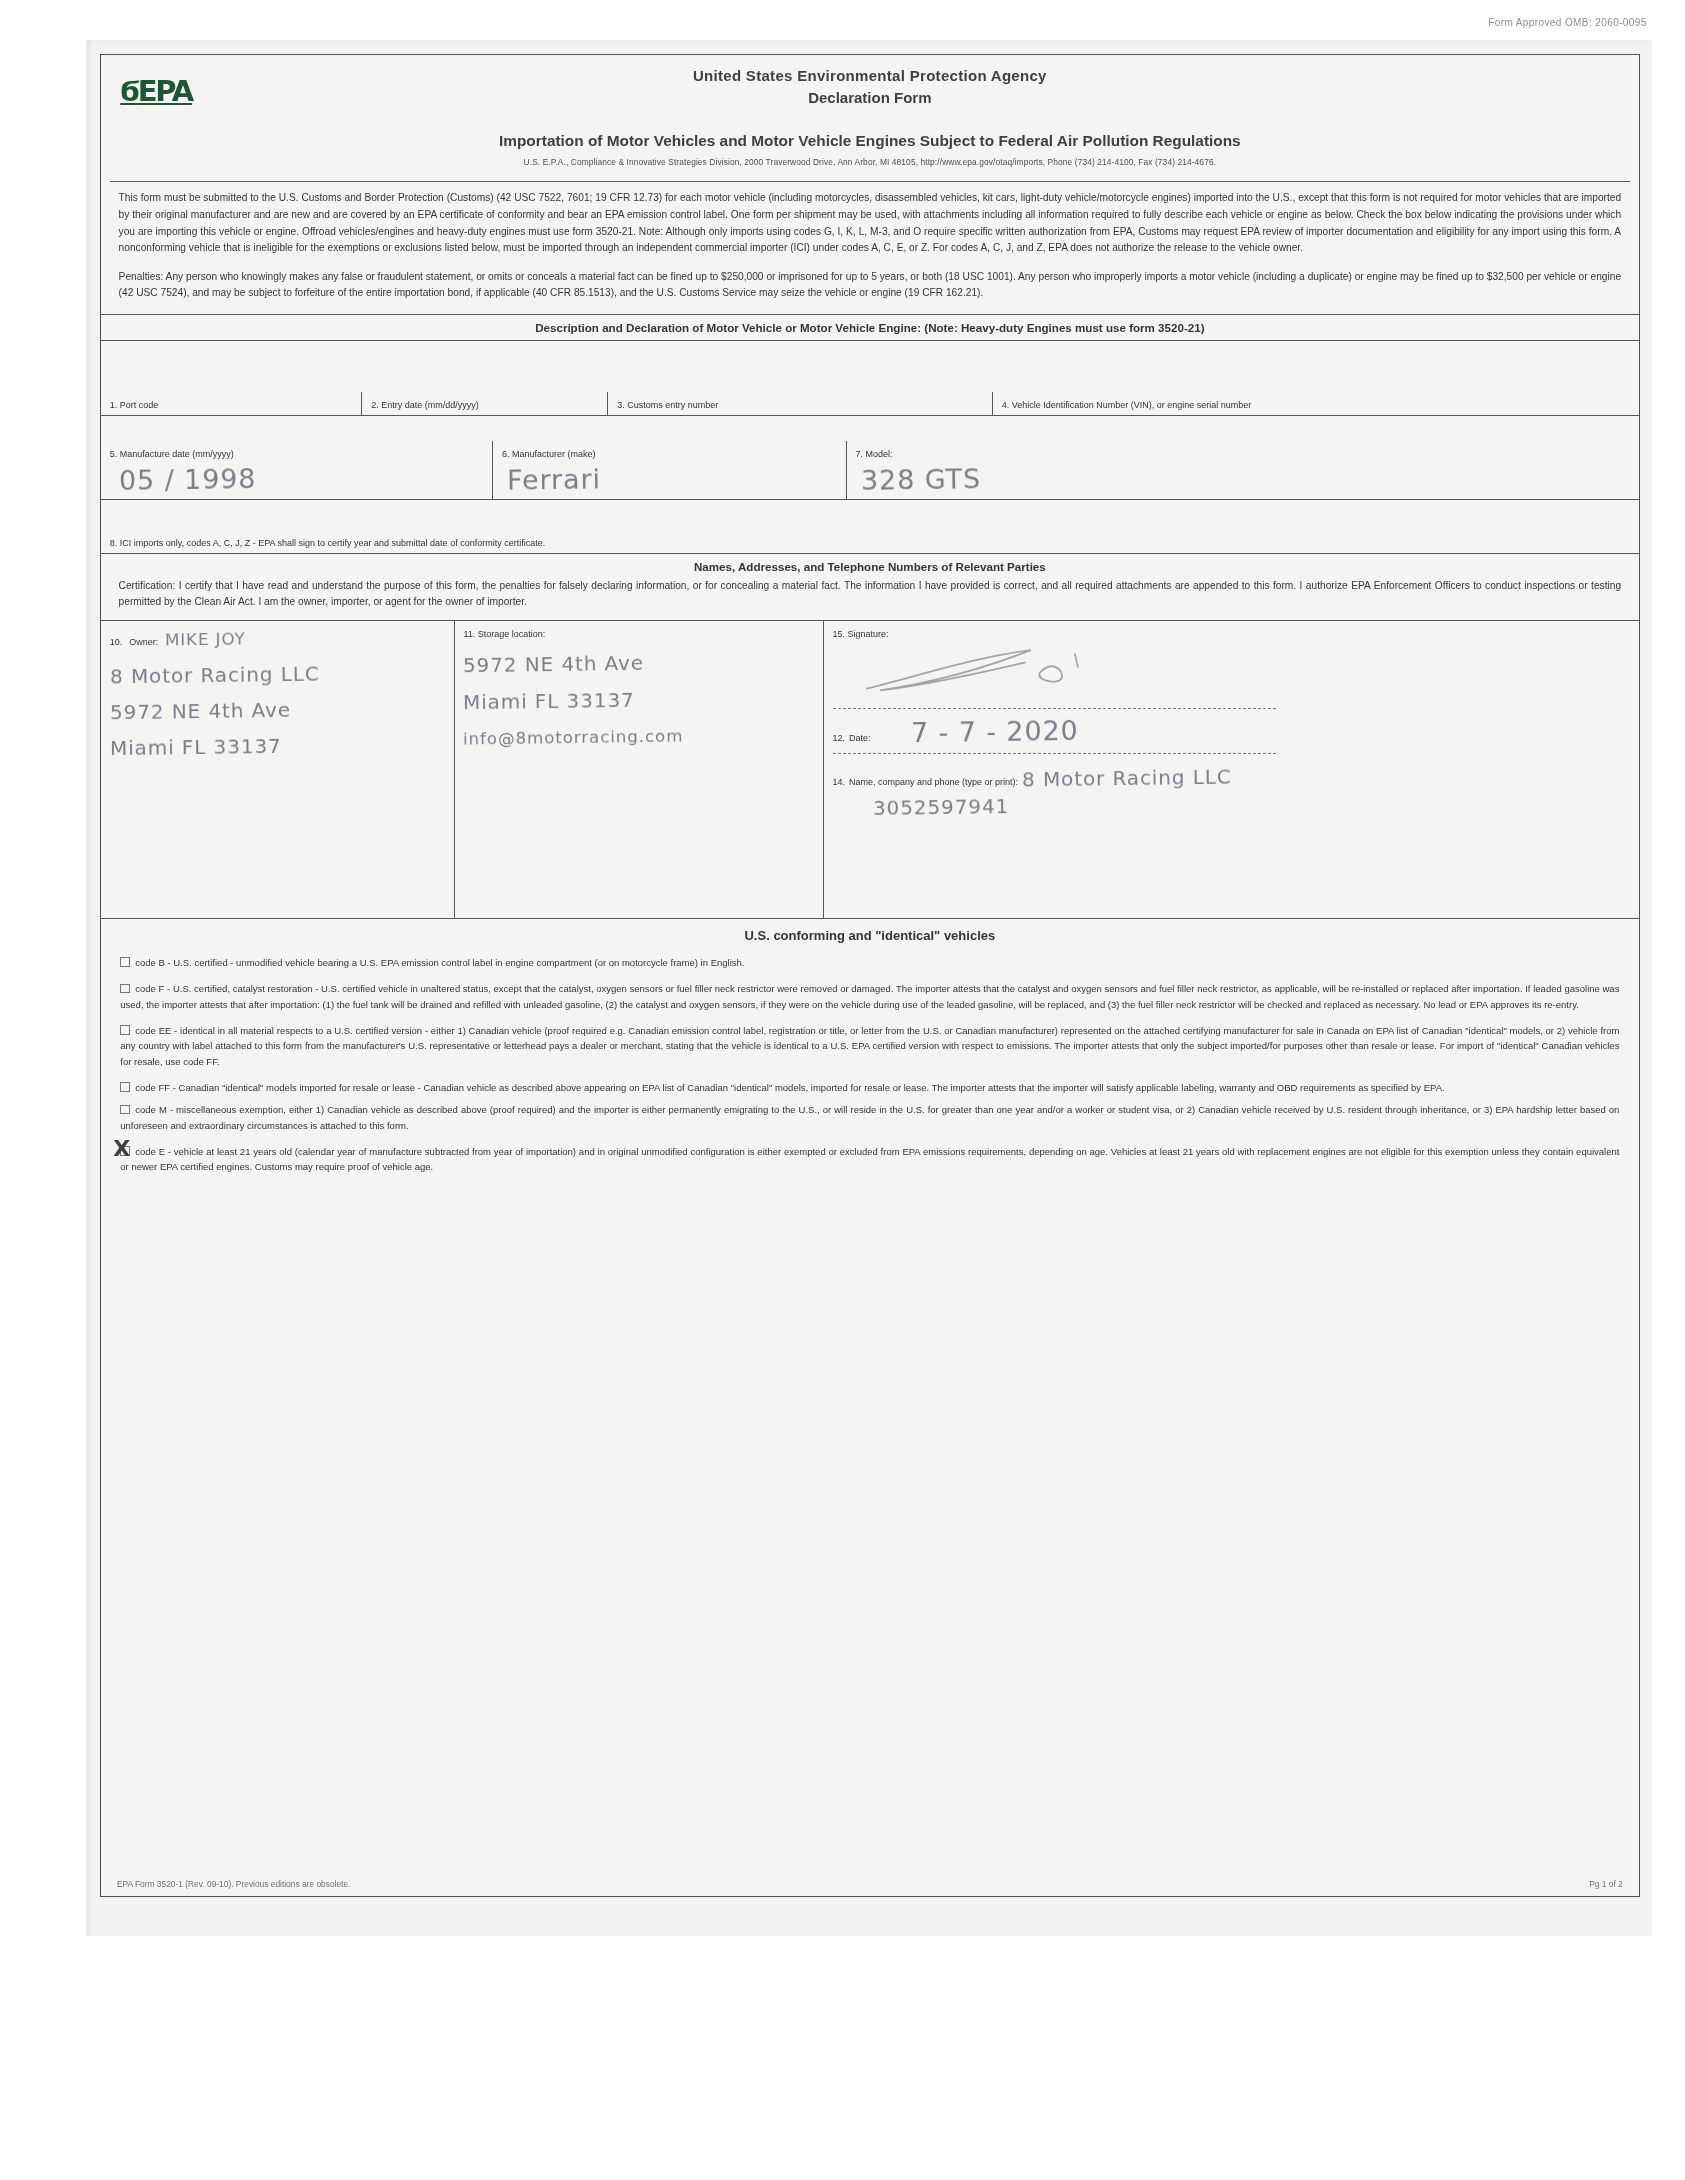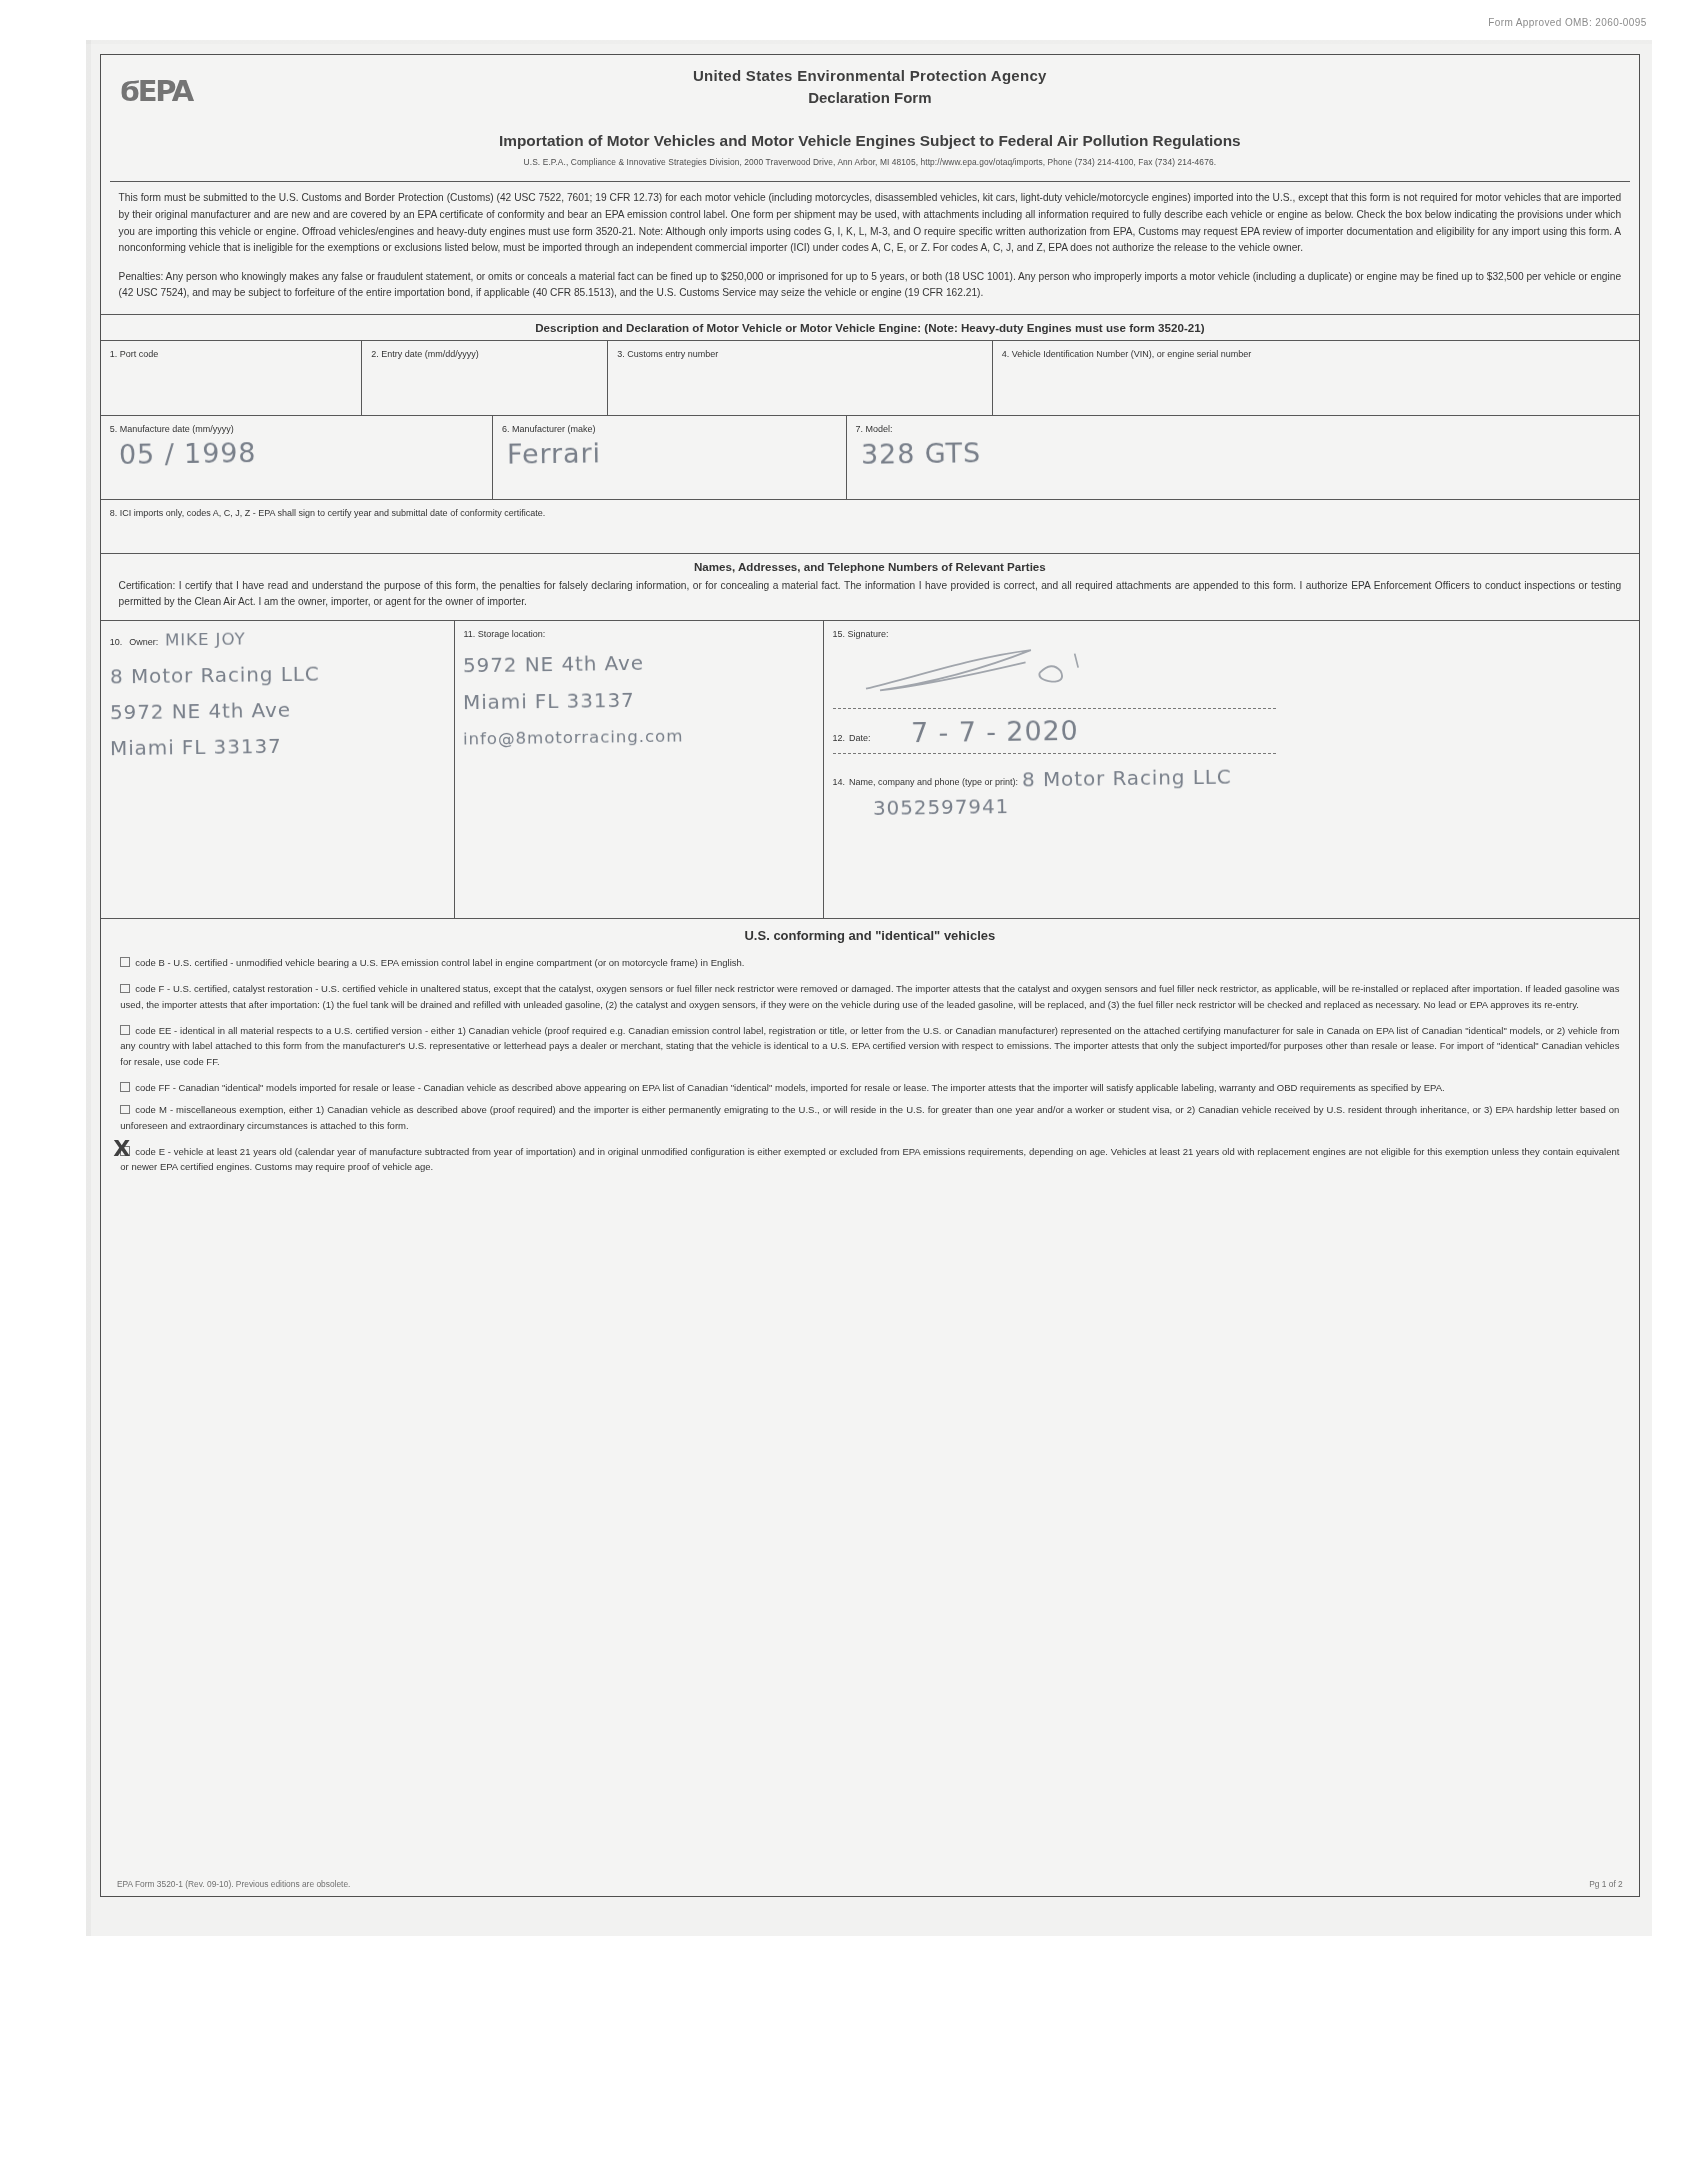--- a/index.html
+++ b/index.html
@@ -40,24 +40,25 @@
   
   .formbox {
     position:absolute; left:14px; top:14px; right:12.3px; bottom:39px;
     border:1.9px solid #4b4b4b;
     background:#fdfdfc;
   }
 
   .hdr { position:relative; padding:12.3px 10.5px 7px 10.5px; }
   .epa-logo {
     position:absolute; left:19.3px; top:19.3px;
-    font-size:29px; font-weight:bold; color:#737373;
+    font-size:29px; font-weight:bold; color:#14532d;
     letter-spacing:-2.2px;
     font-family:"DejaVu Sans", sans-serif;
     filter: blur(0.3px);
+    text-decoration: underline;
   }
   .epa-logo .swirl{ font-size:26px; }
   .ctr { text-align:center; color:#3a3a3a; }
   .t1 { font-size:15px; font-weight:bold; letter-spacing:0.3px; filter:blur(0.4px); }
   .t2 { font-size:15px; font-weight:bold; margin-top:4.4px; filter:blur(0.4px); }
   .t3 { font-size:15.4px; font-weight:bold; margin-top:26px; filter:blur(0.4px); }
   .t4 { font-size:8.4px; margin-top:7px; color:#4a4a4a; filter:blur(0.4px); letter-spacing:0.1px;}
 
   hr.rule { border:0; border-top:1.4px solid #555; margin:7px 8.8px 0 8.8px; }
   hr.rule2 { border:0; border-top:1.4px solid #555; margin:0; }
@@ -71,21 +72,21 @@
   .sechead {
     text-align:center; font-size:11.6px; font-weight:bold; color:#2f2f2f;
     padding:6.1px 3.5px 5.3px 3.5px; filter:blur(0.4px);
   }
   .sechead2 {
     text-align:center; font-size:13px; font-weight:bold; color:#2f2f2f;
     padding:8.8px 3.5px 5.3px 3.5px; filter:blur(0.4px);
   }
 
   
-  .row { display:flex; border-top:1.4px solid #555; }
+  .row { display:flex; border-top:1.4px solid #555;align-items:flex-end; }
   .cell { border-right:1.4px solid #555; padding:7px 8.8px 3.5px 8.8px; position:relative; }
   .cell:last-child { border-right:none; }
   .flabel { font-size:9px; color:#2e2e2e; line-height:1.35; filter:blur(0.4px); }
   .r1 { height:75px; }
   .r2 { height:84px; }
   .r3 { height:54px; }
 
   
   .hw {
     font-family:"DejaVu Sans", sans-serif;

